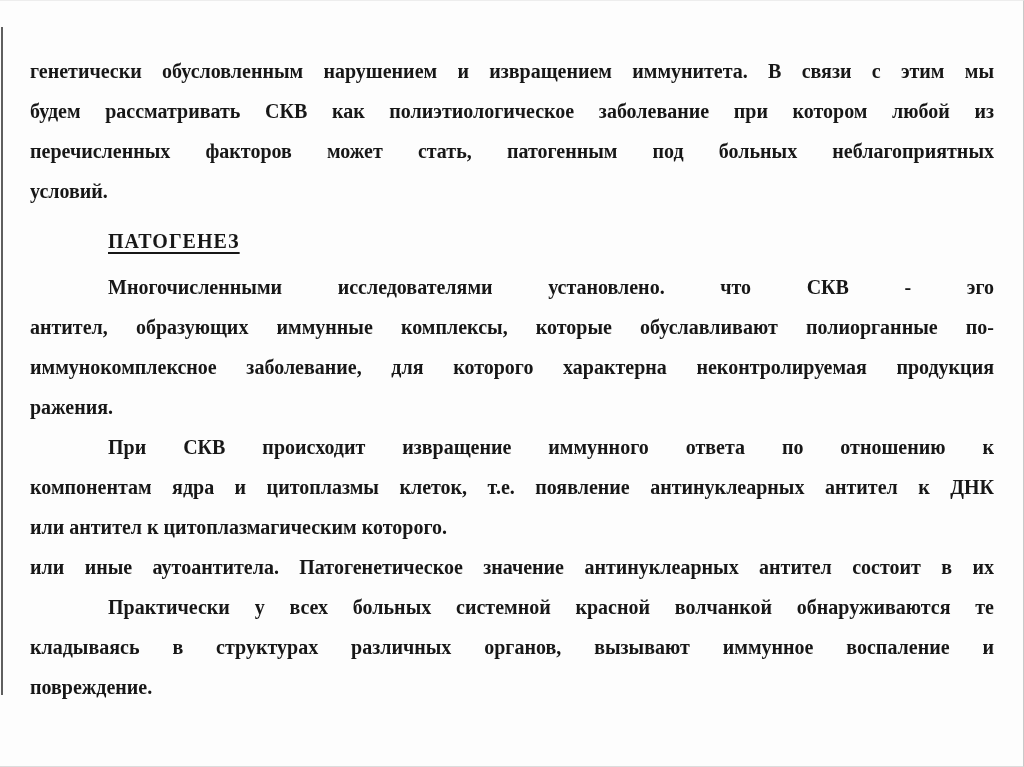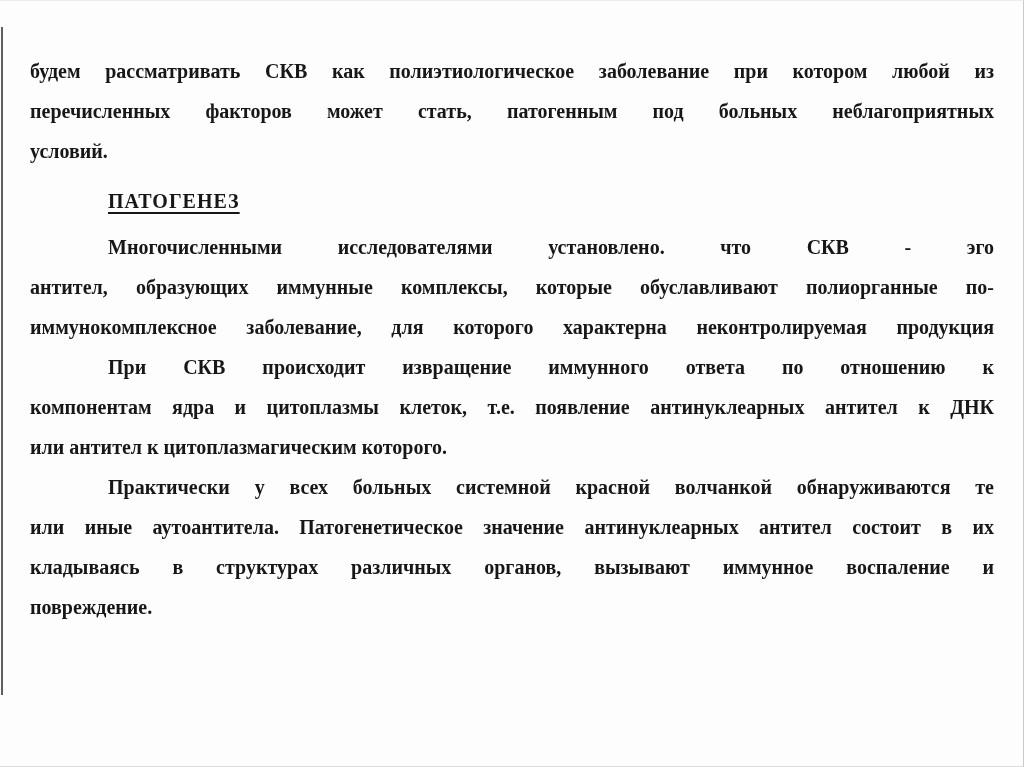--- a/index.html
+++ b/index.html
@@ -59,28 +59,30 @@
     text-underline-offset: 4px;
     letter-spacing: 1px;
   }
 </style>
 </head>
 <body>
 
 <div class="page">
   <div class="edge-left"></div>
   <div class="doc-body">
+      <div class="line">генетически обусловленным нарушением и извращением иммунитета. В связи с этим мы</div>
       <div class="line">будем рассматривать СКВ  как полиэтиологическое заболевание при котором любой из</div>
       <div class="line">перечисленных факторов может стать, патогенным под больных неблагоприятных</div>
       <div class="line last">условий.</div>
       <div class="heading">ПАТОГЕНЕЗ</div>
       <div class="line indent">Многочисленными исследователями установлено. что СКВ - эго</div>
       <div class="line">антител, образующих иммунные комплексы, которые обуславливают полиорганные по-</div>
       <div class="line">иммунокомплексное заболевание, для которого  характерна неконтролируемая продукция</div>
+      <div class="line last">ражения.</div>
       <div class="line indent">При СКВ происходит извращение иммунного ответа по отношению к</div>
       <div class="line">компонентам ядра и цитоплазмы клеток, т.е. появление антинуклеарных антител к ДНК</div>
       <div class="line last">или антител к цитоплазмагическим которого.</div>
+      <div class="line">или иные аутоантитела. Патогенетическое значение антинуклеарных антител состоит в их</div>
       <div class="line indent">Практически у всех больных системной красной волчанкой обнаруживаются те</div>
-      <div class="line">или иные аутоантитела. Патогенетическое значение антинуклеарных антител состоит в их</div>
       <div class="line">кладываясь в структурах различных органов, вызывают иммунное воспаление и</div>
       <div class="line last">повреждение.</div>
     </div>
 </div>
 
 </body></html>

